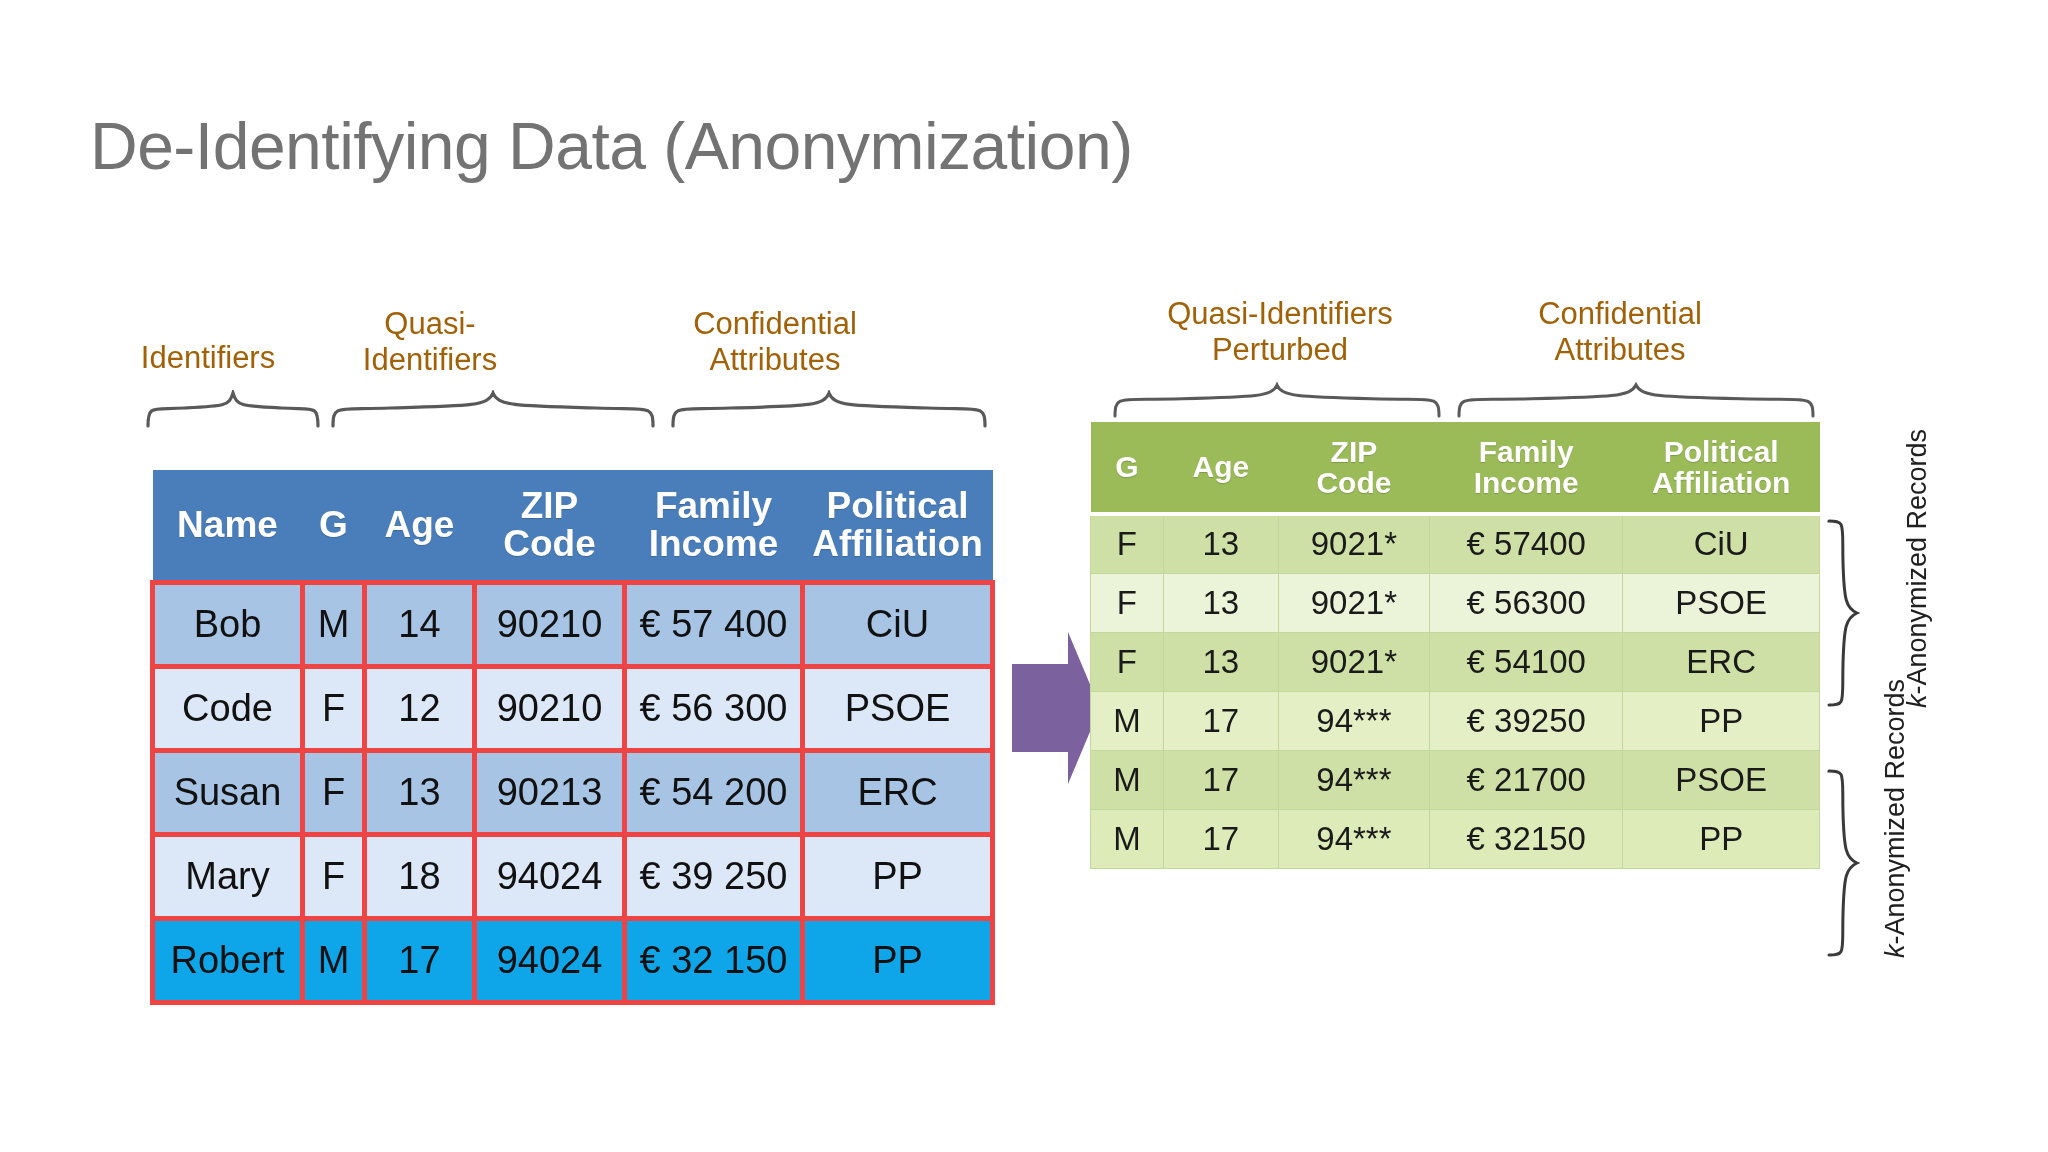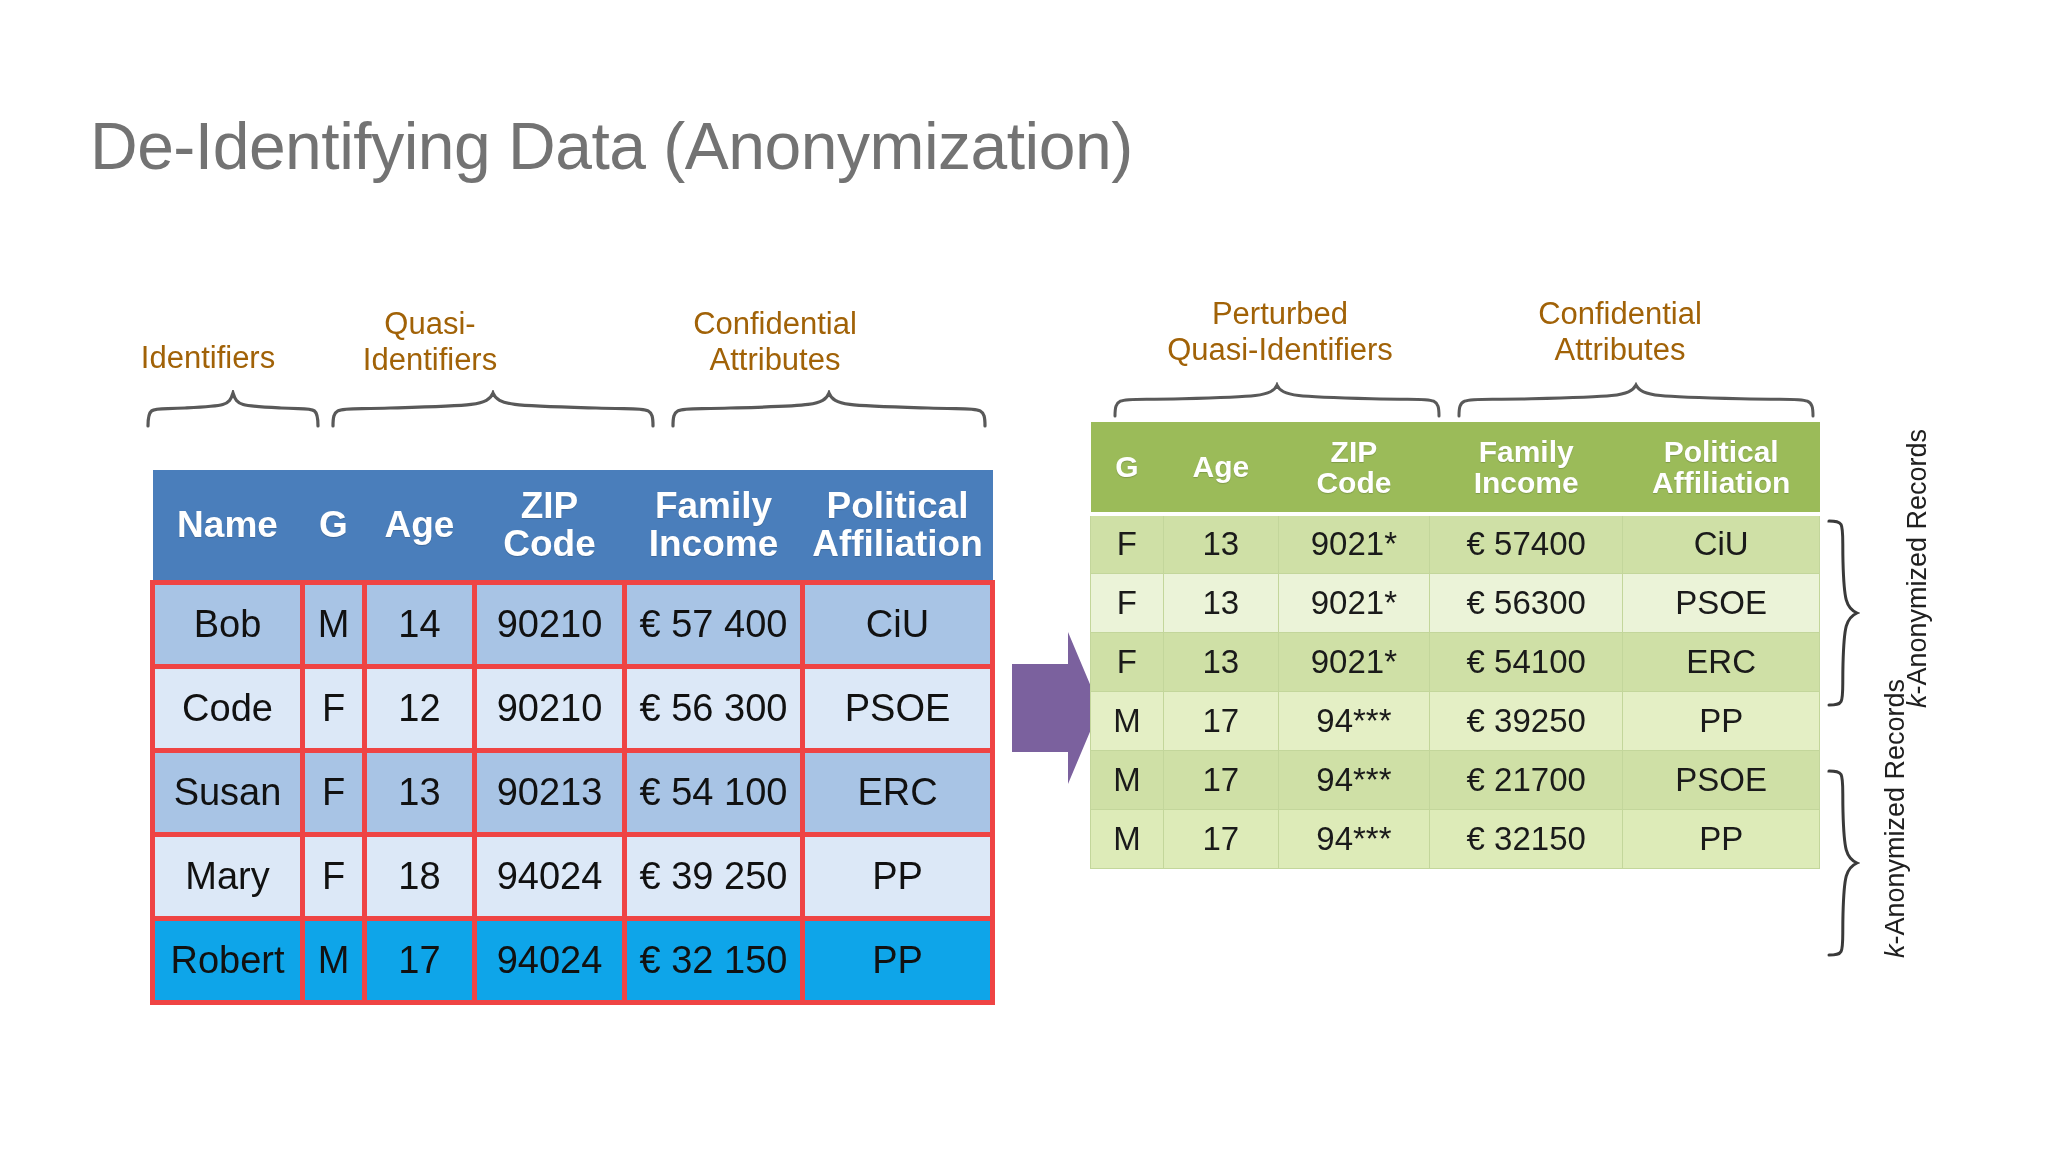--- a/index.html
+++ b/index.html
@@ -214,21 +214,21 @@
           <td>12</td>
           <td>90210</td>
           <td>€ 56 300</td>
           <td>PSOE</td>
         </tr>
         <tr>
           <td>Susan</td>
           <td>F</td>
           <td>13</td>
           <td>90213</td>
-          <td>€ 54 100</td>
+          <td>€ 54 200</td>
           <td>ERC</td>
         </tr>
         <tr>
           <td>Mary</td>
           <td>F</td>
           <td>18</td>
           <td>94024</td>
           <td>€ 39 250</td>
           <td>PP</td>
         </tr>
@@ -241,22 +241,22 @@
           <td>PP</td>
         </tr>
       </tbody>
     </table>
 
     <svg id="transform-arrow" viewBox="0 0 96 160">
       <polygon points="6,36 62,36 62,4 94,80 62,156 62,124 6,124" fill="#7B619E"></polygon>
     </svg>
 
     <div class="group-caption" style="left:1115px; top:296px; width:330px;">
+      <div>Quasi-Identifiers</div>
       <div>Perturbed</div>
-      <div>Quasi-Identifiers</div>
     </div>
 
     <div class="group-caption" style="left:1490px; top:296px; width:260px;">
       <div>Confidential</div>
       <div>Attributes</div>
     </div>
 
     <svg class="brace-svg" style="left:1112px; top:382px;" width="336" height="36">
       <path d="M3,34 C3,13 8,18 62,17 C142,15 160,15 165,3 C170,15 188,15 268,17 C322,18 327,13 327,34" fill="none" stroke="#595959" stroke-width="3" stroke-linecap="round"></path>
     </svg>

